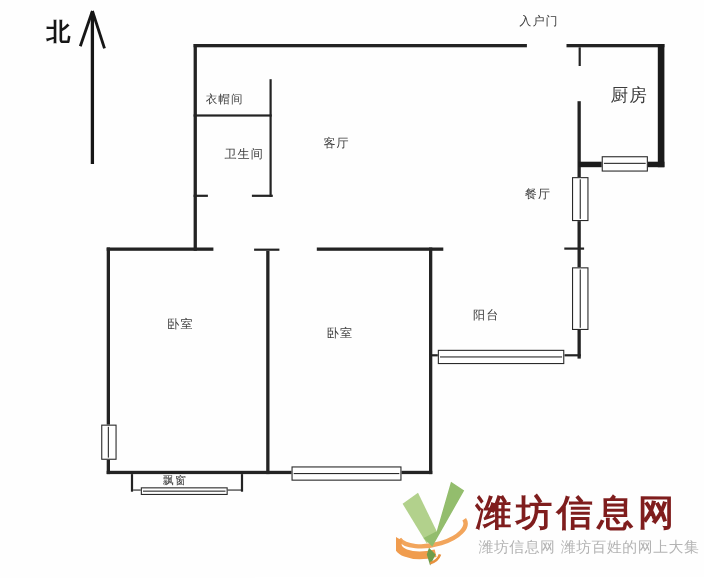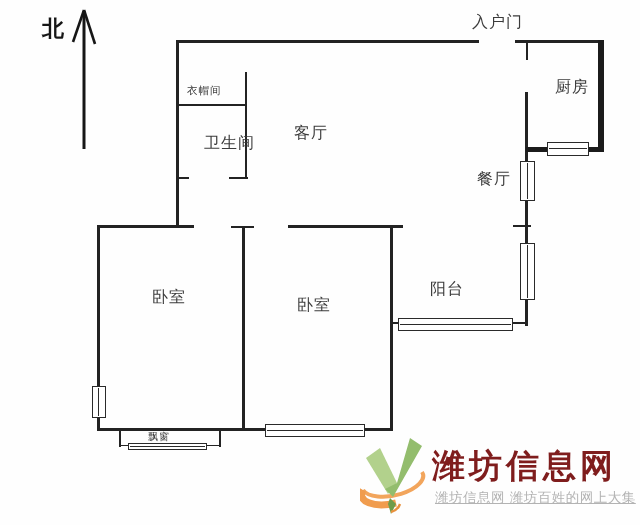--- a/index.html
+++ b/index.html
@@ -5,29 +5,29 @@
   html,body{margin:0;padding:0;background:#ffffff;}
   #stage{
     position:relative;width:640px;height:525px;background:#fefefe;overflow:hidden;
     font-family:"DejaVu Sans","Liberation Sans",sans-serif;
   }
   .wall{position:absolute;background:#232323;z-index:1;}
   .wall.thick{background:#1b1b1b;}
   .window{position:absolute;background:#ffffff;border:1px solid #2a2a2a;box-sizing:border-box;z-index:2;}
   .window.h::after{content:"";position:absolute;left:1px;right:1px;top:50%;margin-top:-1px;height:1px;background:#2a2a2a;}
   .window.v::after{content:"";position:absolute;top:1px;bottom:1px;left:50%;margin-left:-1px;width:1px;background:#2a2a2a;}
-  .room-label{position:absolute;z-index:3;font-size:16px;color:#3b3b3b;white-space:nowrap;letter-spacing:1px;}
+  .room-label{position:absolute;z-index:3;font-size:11px;color:#3b3b3b;white-space:nowrap;letter-spacing:1px;}
   .compass-label{position:absolute;left:42px;top:14px;z-index:3;font-size:22px;font-weight:600;color:#161616;}
   #north-arrow{position:absolute;left:66px;top:4px;z-index:3;}
   #watermark{position:absolute;left:360px;top:434px;width:280px;height:91px;z-index:4;}
   #wm-logo{position:absolute;left:0;top:0;}
   #wm-title{position:absolute;left:72px;top:10px;font-size:33px;font-weight:bold;
     color:#7f1d1d;letter-spacing:4px;white-space:nowrap;}
   #wm-tagline{position:absolute;left:75px;top:55px;font-size:13.5px;color:#b3b3b3;
-    letter-spacing:0.5px;white-space:nowrap;text-decoration:underline;}
+    letter-spacing:0.5px;white-space:nowrap;}
 </style>
 </head>
 <body>
 
 <div id="stage">
 
   <span class="compass-label">北</span>
   <svg id="north-arrow" width="36" height="150" viewBox="0 0 36 150">
     <line x1="18" y1="145" x2="18" y2="7" stroke="#161616" stroke-width="3"></line>
     <line x1="18" y1="6" x2="7" y2="38" stroke="#161616" stroke-width="2.6"></line>

